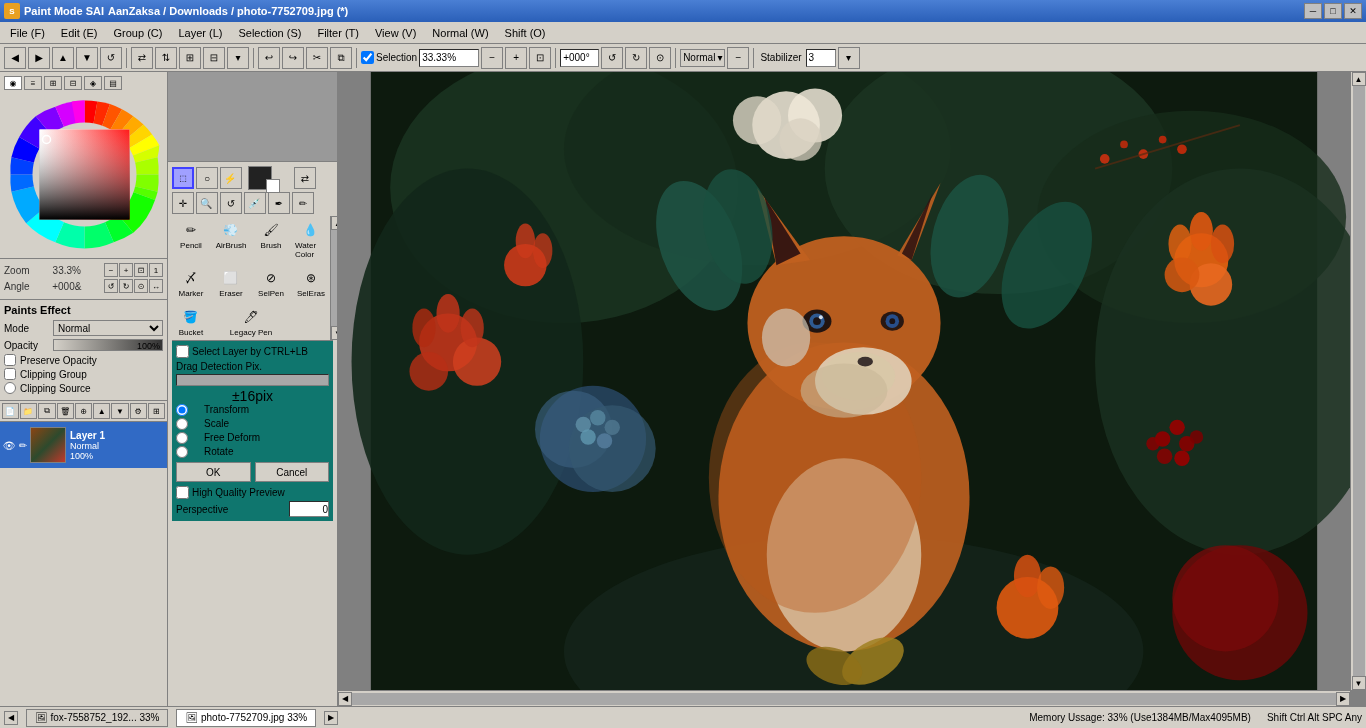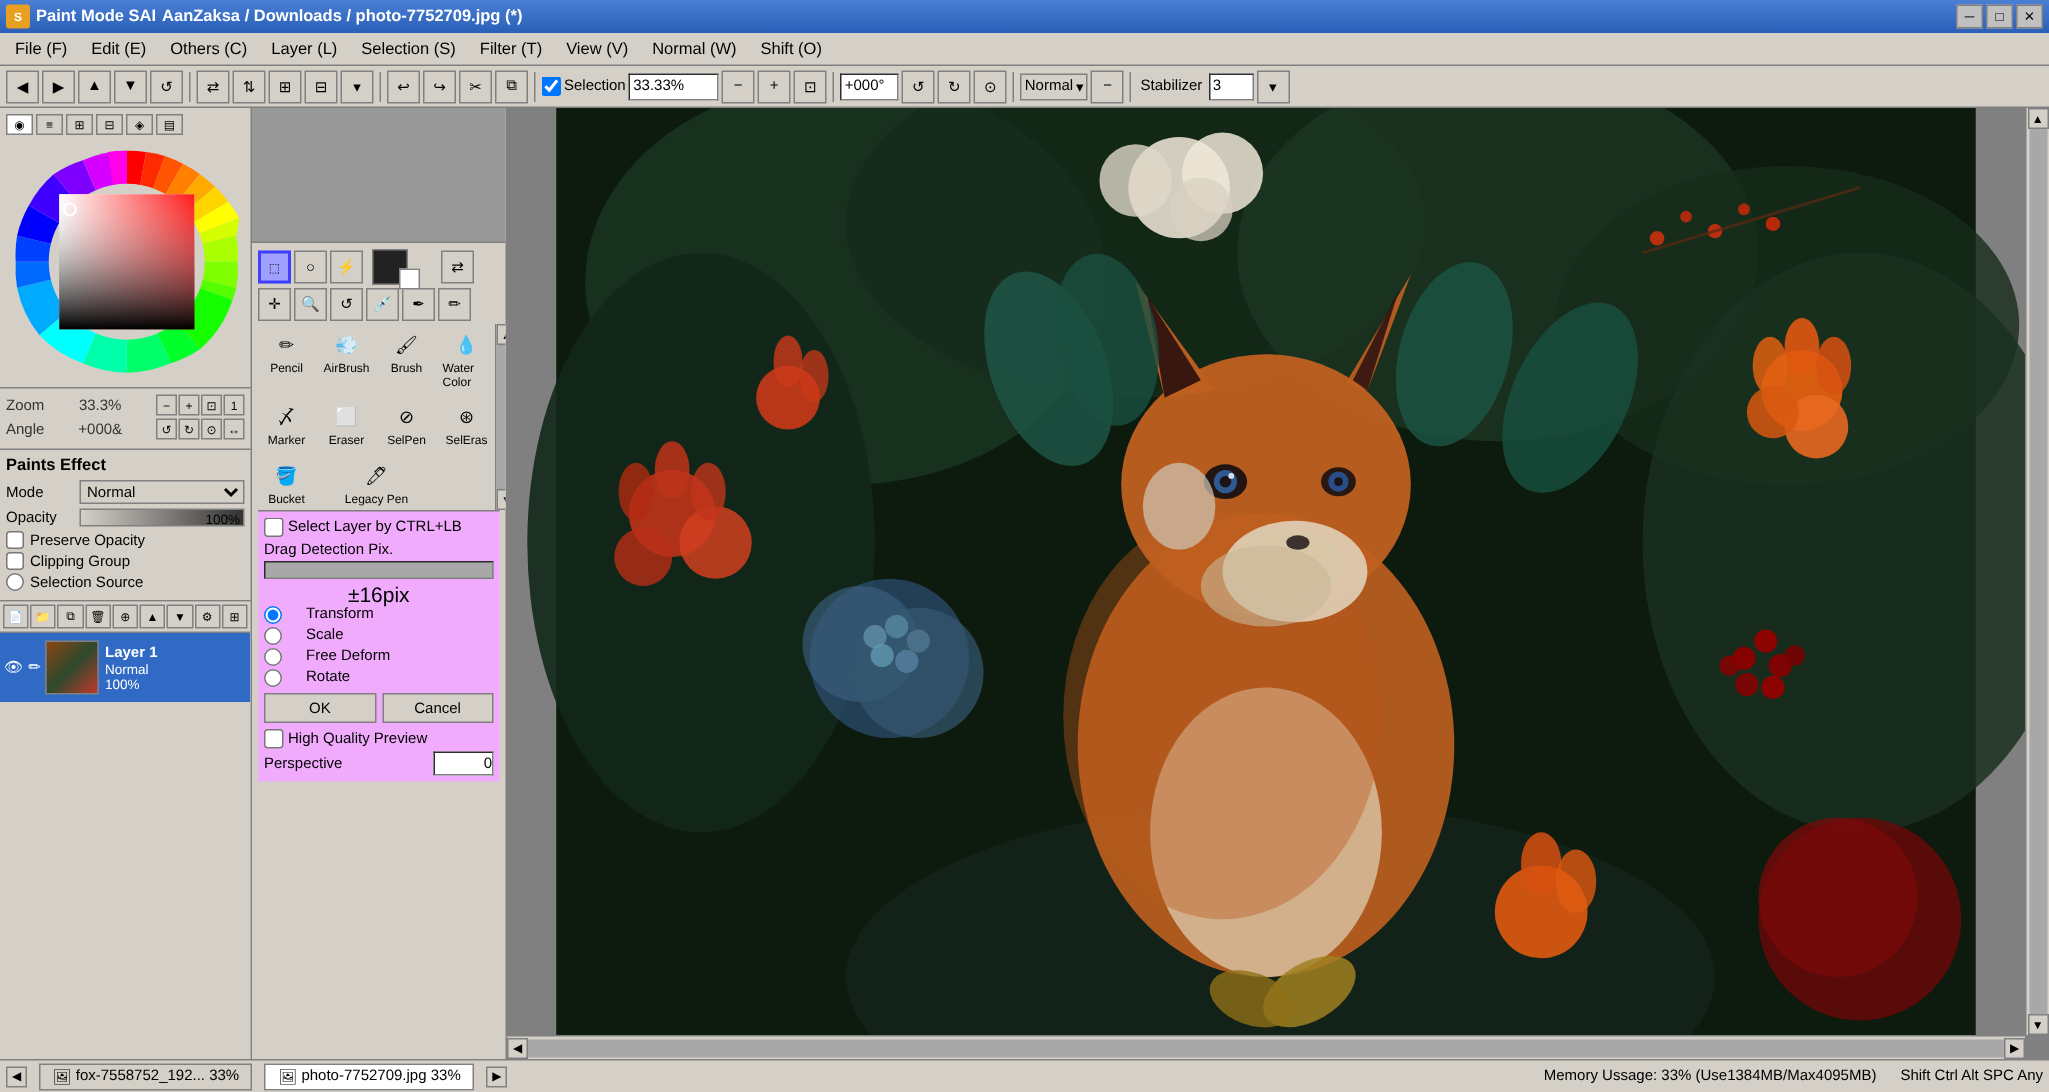--- a/index.html
+++ b/index.html
@@ -81,21 +81,21 @@
     .scroll-btn { width: 14px; height: 14px; background: #d4d0c8; border: 1px solid #808080; font-size: 8px; cursor: pointer; display: flex; align-items: center; justify-content: center; }
     .scroll-track { flex: 1; background: #a8a8a8; }
 
     
     #status-bar { height: 22px; background: #d4d0c8; border-top: 1px solid #808080; display: flex; align-items: center; gap: 8px; padding: 0 4px; font-size: 10px; }
     .tab-item { display: flex; align-items: center; padding: 2px 8px; border: 1px solid #808080; background: #d4d0c8; cursor: pointer; font-size: 10px; height: 18px; }
     .tab-item.active { background: white; }
     .status-memory { margin-left: auto; font-size: 10px; }
 
     
-    #selection-panel { padding: 4px; border-top: 1px solid #808080; background: #f0abfc; font-size: 10px; }
+    #selection-panel { padding: 4px; border-top: 1px solid #808080; background: #0f766e; font-size: 10px; }
     .sel-checkbox { display: flex; align-items: center; gap: 3px; margin-bottom: 3px; }
     .sel-label { margin-bottom: 2px; }
     .drag-slider { width: 100%; height: 12px; background: #a8a8a8; border: 1px inset #808080; margin: 2px 0; position: relative; }
     .drag-value { text-align: center; font-size: 14px; }
     .radio-row { display: flex; align-items: flex-start; gap: 16px; margin-bottom: 2px; }
     .radio-row input { width: 12px; height: 12px; }
     .action-btns { display: flex; gap: 4px; margin: 4px 0; }
     .action-btn { flex: 1; height: 20px; background: #d4d0c8; border: 1px solid #808080; font-size: 10px; cursor: pointer; display: flex; align-items: center; justify-content: center; }
     .hq-checkbox { display: flex; align-items: center; gap: 3px; margin-bottom: 2px; }
     .perspective-row { display: flex; align-items: center; justify-content: space-between; }
@@ -127,21 +127,21 @@
   <div class="win-buttons">
     <div class="win-btn">─</div>
     <div class="win-btn">□</div>
     <div class="win-btn">✕</div>
   </div>
 </div>
 
 <div id="menu-bar">
   <div class="menu-item">File (F)</div>
   <div class="menu-item">Edit (E)</div>
-  <div class="menu-item">Others (C)</div>
+  <div class="menu-item">Group (C)</div>
   <div class="menu-item">Layer (L)</div>
   <div class="menu-item">Selection (S)</div>
   <div class="menu-item">Filter (T)</div>
   <div class="menu-item">View (V)</div>
   <div class="menu-item">Normal (W)</div>
   <div class="menu-item">Shift (O)</div>
 </div>
 
 <div id="toolbar">
   <div class="toolbar-btn">◀</div>
@@ -306,21 +306,21 @@
       <div class="checkbox-row">
         <input type="checkbox" style="">
         <span>Preserve Opacity</span>
       </div>
       <div class="checkbox-row">
         <input type="checkbox" style="">
         <span>Clipping Group</span>
       </div>
       <div class="checkbox-row">
         <input type="radio" name="sel-src" style="">
-        <span>Selection Source</span>
+        <span>Clipping Source</span>
       </div>
     </div>
 
     <div id="layers-section">
       <div id="layers-toolbar">
         <div class="layer-btn">📄</div>
         <div class="layer-btn">📁</div>
         <div class="layer-btn">⧉</div>
         <div class="layer-btn">🗑</div>
         <div class="layer-btn">⊕</div>

